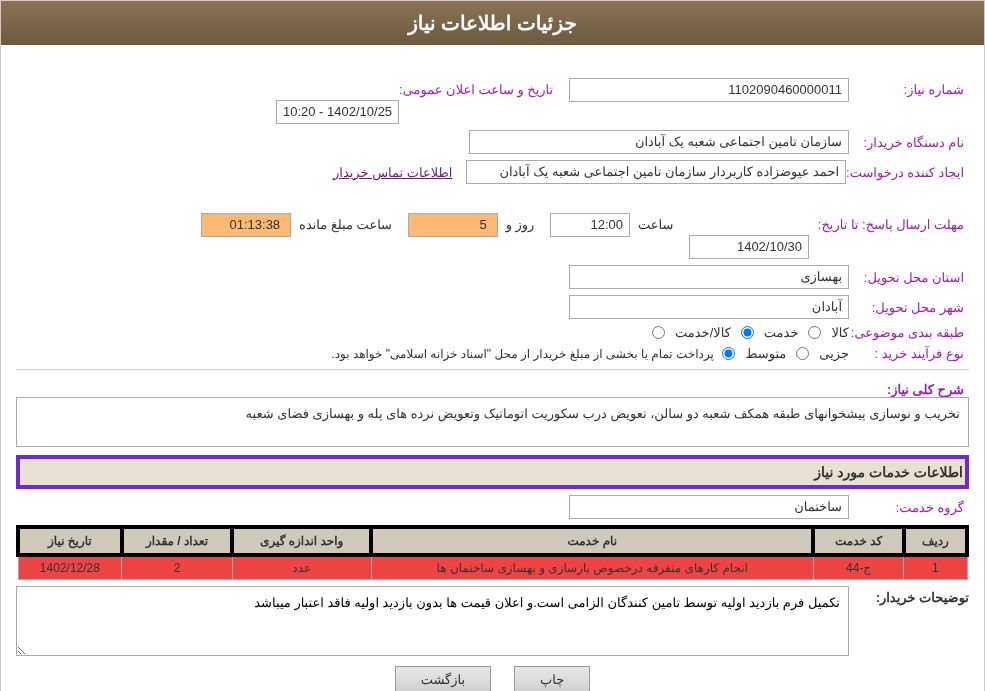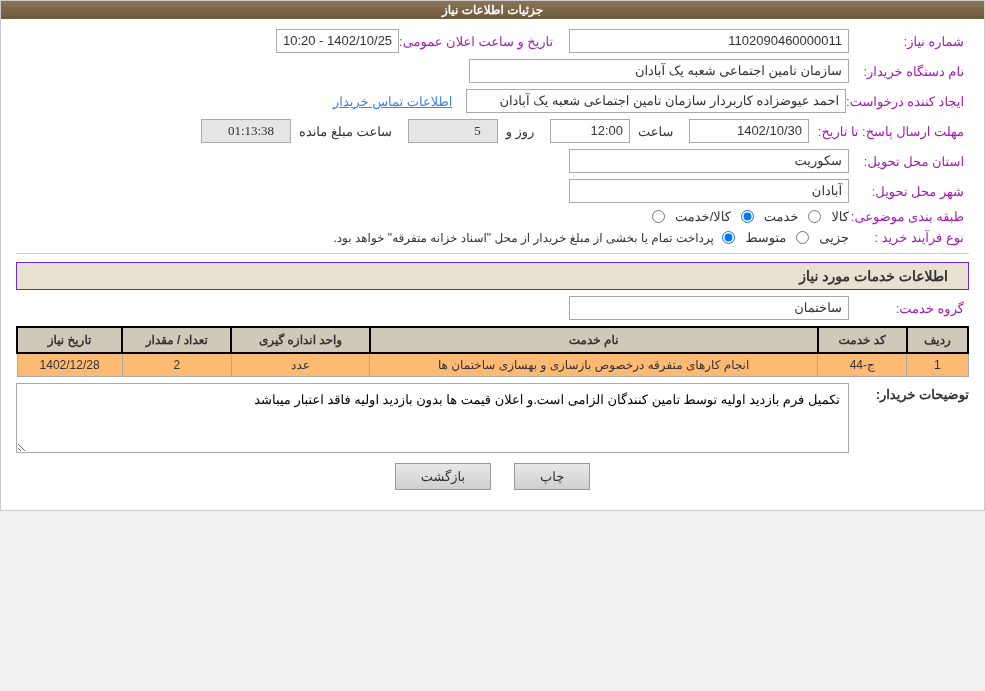--- a/index.html
+++ b/index.html
@@ -13,22 +13,22 @@
     .page-container {
       max-width: 985px;
       margin: 0 auto;
       background: #fff;
       border: 1px solid #ccc;
     }
     .header-bar {
       background: linear-gradient(to bottom, #8B7355, #6B5A3E);
       color: #fff;
       text-align: center;
-      padding: 2px 20px;
-      font-size: 12px;
+      padding: 10px 20px;
+      font-size: 20px;
       font-weight: bold;
     }
     .content {
       padding: 10px 15px;
     }
     .row {
       display: flex;
       align-items: center;
       margin-bottom: 6px;
       flex-wrap: wrap;
@@ -53,38 +53,39 @@
       min-width: 200px;
     }
     .input-box-lg {
       min-width: 380px;
     }
     .input-box-md {
       min-width: 280px;
     }
     .input-box-sm {
       min-width: 120px;
+      margin-top: 45px;
     }
     .input-box-xs {
       min-width: 80px;
     }
     .divider-row {
       border-top: 1px solid #ccc;
       margin: 8px 0;
     }
     .blue-link {
-      color: #3b82f6;
+      color: #701a75;
       text-decoration: underline;
       cursor: pointer;
       margin-right: 10px;
     }
     .section-header {
       background: #e8e0d0;
-      border: 1px solid #6d28d9;
-      padding: 5px 20px;
+      border: 4px solid #6d28d9;
+      padding: 5px 2px;
       font-weight: bold;
       font-size: 14px;
       margin: 8px 0 6px 0;
       text-align: right;
     }
     .radio-group {
       display: flex;
       align-items: center;
       gap: 10px;
       flex-direction: row-reverse;
@@ -120,30 +121,30 @@
       width: 100%;
       margin: 6px 0;
     }
     .data-table {
       width: 100%;
       border-collapse: collapse;
       font-size: 12px;
     }
     .data-table th {
       background: #d0c8b8;
-      border: 2px solid #000000;
+      border: 4px solid #000000;
       padding: 5px 8px;
       text-align: center;
       font-weight: bold;
     }
     .data-table td {
       border: 1px solid #aaa;
       padding: 4px 8px;
       text-align: center;
-      background: #fdba74;
+      background: #ef4444;
     }
     .buyer-notes {
       border: 1px solid #aaa;
       background: #fff;
       padding: 6px 8px;
       min-height: 70px;
       font-family: Tahoma, Arial, sans-serif;
       font-size: 13px;
       width: 100%;
       text-align: right;
@@ -167,25 +168,24 @@
     .btn-print {
       background: linear-gradient(to bottom, #e8e8e8, #d0d0d0);
       color: #333;
     }
     .btn-back {
       background: linear-gradient(to bottom, #e8e8e8, #d0d0d0);
       color: #333;
     }
     .small-input {
       border: 1px solid #aaa;
-      background: #e5e5e5;
-      padding: 3px 16px;
+      background: #fdba74;
+      padding: 3px 10px;
       height: 24px;
       width: 90px;
-      font-family: Liberation Serif, serif;
     }
     .time-row {
       display: flex;
       align-items: center;
       gap: 4px;
       flex-wrap: wrap;
     }
     .notes-section {
       display: flex;
       align-items: flex-start;
@@ -240,21 +240,21 @@
         <span class="inline-label">روز و</span>
         <div class="small-input">5</div>
         &nbsp;
         <span class="inline-label">ساعت مبلغ مانده</span>
         <div class="small-input">01:13:38</div>
       </div>
     </div>
 
     <div class="row">
       <span class="label">استان محل تحویل:</span>
-      <div class="input-box input-box-md">سکوریت</div>
+      <div class="input-box input-box-md">بهسازی</div>
     </div>
 
     <div class="row">
       <span class="label">شهر محل تحویل:</span>
       <div class="input-box input-box-md">آبادان</div>
     </div>
 
     <div class="row">
       <span class="label">طبقه بندی موضوعی:</span>
       <div class="radio-group">
@@ -279,25 +279,29 @@
         <div class="radio-item">
           <span>متوسط</span>
           <input type="radio" name="purchase_type" checked="" style="">
         </div>
         <div class="radio-item">
           <span>جزیی</span>
           <input type="radio" name="purchase_type" style="">
         </div>
       </div>
       &nbsp;
-      <span class="note-text">پرداخت تمام یا بخشی از مبلغ خریدار از محل "اسناد خزانه متفرقه" خواهد بود.</span>
+      <span class="note-text">پرداخت تمام یا بخشی از مبلغ خریدار از محل "اسناد خزانه اسلامی" خواهد بود.</span>
     </div>
 
     <div class="divider-row"></div>
 
+    <div class="row" style="align-items:flex-start;">
+      <span class="label" style="padding-top:4px;font-weight:bold;">شرح کلی نیاز:</span>
+      <div class="description-box">تخریب و نوسازی پیشخوانهای طبقه همکف شعبه دو سالن، تعویض درب سکوریت اتوماتیک وتعویض نرده های پله و بهسازی فضای شعبه</div>
+    </div>
 
     <div class="section-header">اطلاعات خدمات مورد نیاز</div>
 
     <div class="row">
       <span class="label">گروه خدمت:</span>
       <div class="input-box input-box-md">ساختمان</div>
     </div>
 
     <div class="table-container">
       <table class="data-table">

